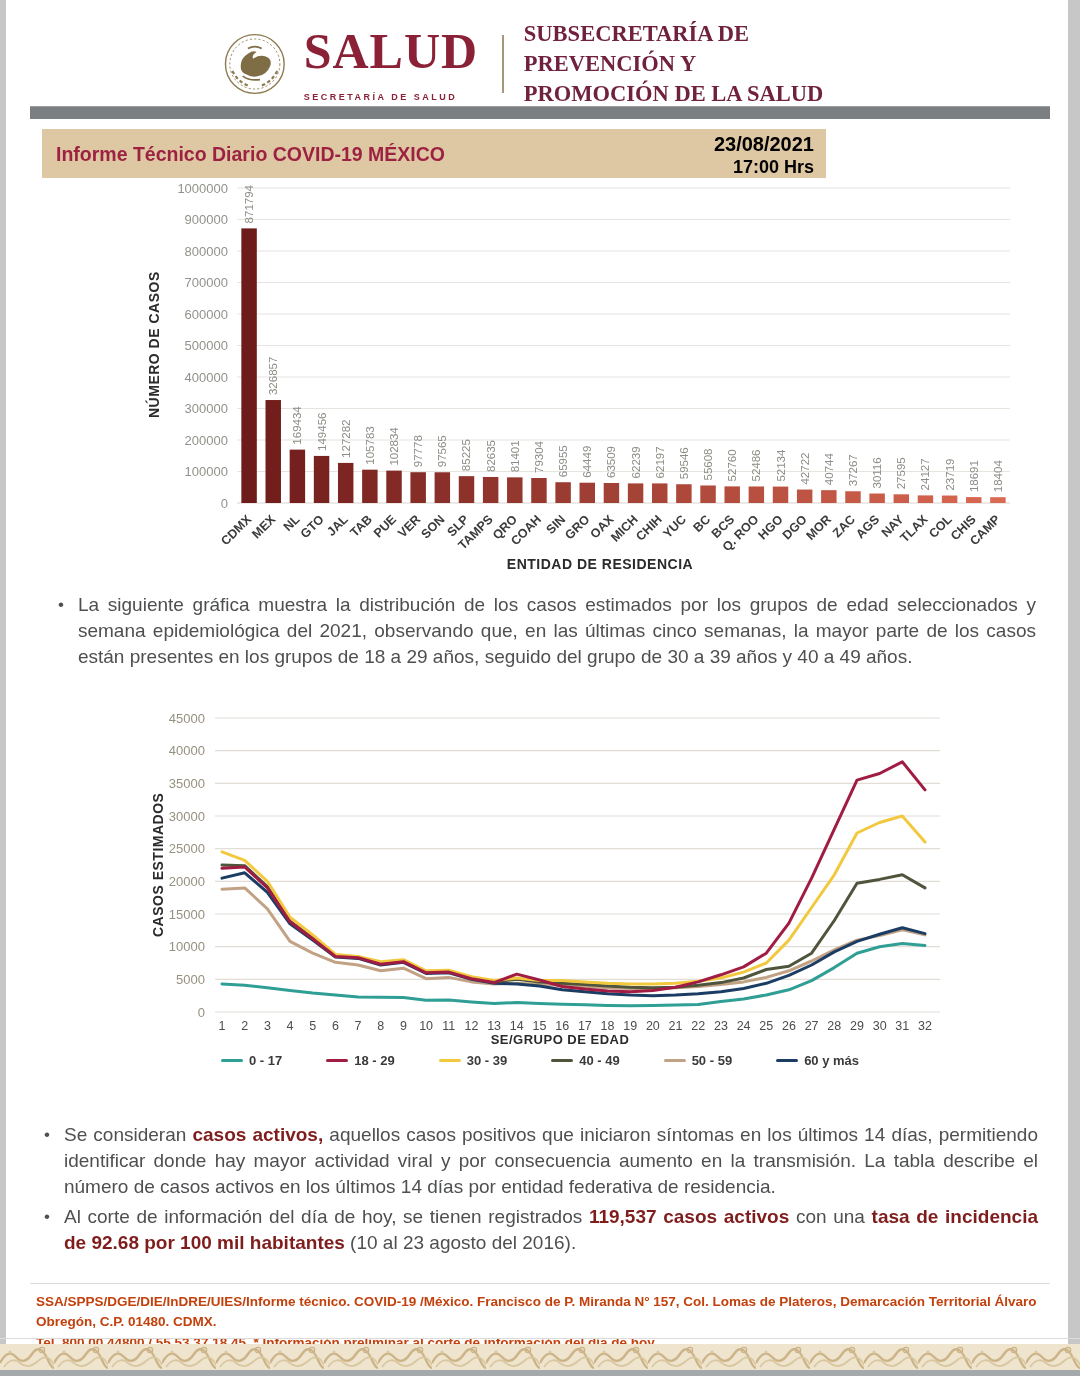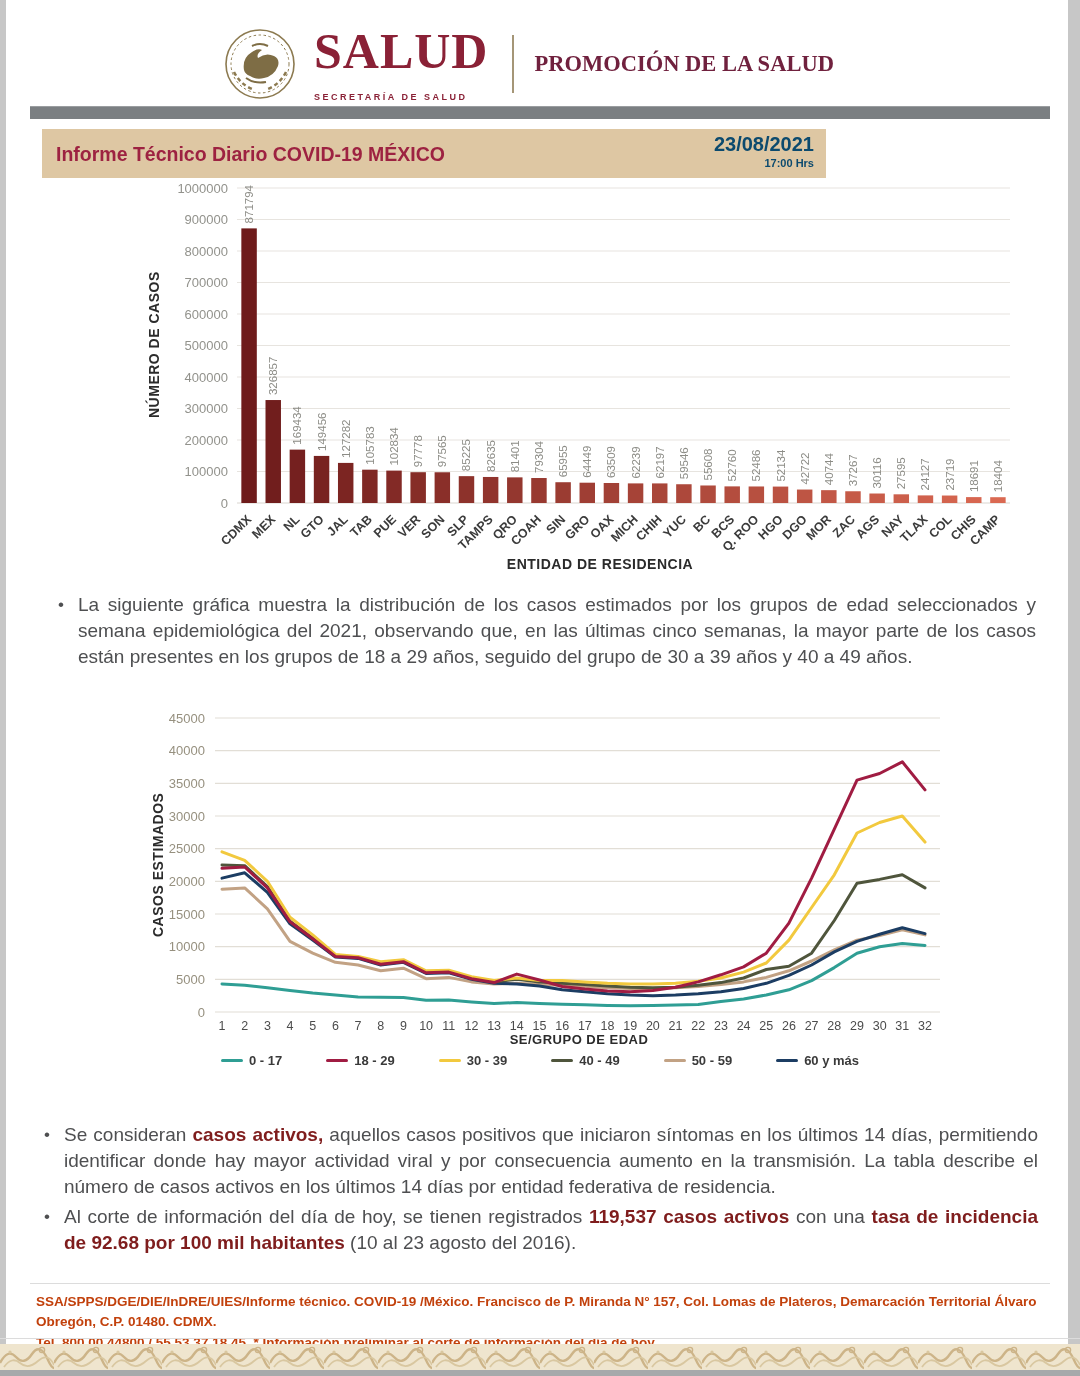--- a/index.html
+++ b/index.html
@@ -10,23 +10,23 @@
   
   #salud-word{font-family:"Liberation Serif", serif;font-weight:bold;font-size:50px;
               color:#8a2136;letter-spacing:1px;line-height:1;}
   #salud-sub{font-size:9px;font-weight:bold;color:#8a2136;letter-spacing:2.5px;margin-top:16px;}
   #org-name{font-family:"Liberation Serif", serif;font-weight:bold;font-size:22.5px;
             color:#70213e;line-height:1.32;}
   #gray-bar{position:absolute;left:30px;top:106px;width:1020px;height:12px;background:#7b7f82;
             border-top:1px solid #9a9da0;}
   #title-bar{position:absolute;left:42px;top:129px;width:784px;height:49px;background:#dec7a3;}
   #report-title{position:absolute;left:14px;top:14px;font-size:19.5px;font-weight:bold;color:#9d2241;}
-  #report-date{position:absolute;right:12px;top:4px;text-align:right;color:#0c4a6e;font-weight:bold;}
+  #report-date{position:absolute;right:12px;top:4px;text-align:right;color:#000000;font-weight:bold;}
   #report-date .d{font-size:20px;}
-  #report-date .t{font-size:11px;margin-top:1px;}
+  #report-date .t{font-size:18px;margin-top:1px;}
   
   .v-label{position:absolute;writing-mode:vertical-rl;transform:rotate(180deg);
            font-weight:bold;font-size:14px;color:#2b2b2b;letter-spacing:0.5px;text-align:center;}
   .h-label{position:absolute;font-weight:bold;font-size:14px;color:#2b2b2b;text-align:center;
            letter-spacing:0.5px;}
   
   .bullet-row{position:absolute;display:flex;color:#4e4f51;}
   .bullet-dot{font-size:17px;line-height:26px;margin-right:14px;}
   .bullet-text{font-size:19px;line-height:26px;text-align:justify;}
   .bullet-text b{color:#7f1d1d;}
@@ -60,20 +60,21 @@
                Q52 50 42 52 Q34 54 28 50 Q23 48 22 44 Z" fill="#7e6d45"></path>
       <path d="M24 52 Q32 58 44 56 M30 20 Q38 16 46 20" fill="none" stroke="#7e6d45" stroke-width="2"></path>
       <path d="M12 46 Q18 58 30 63 M64 46 Q58 58 46 63" fill="none" stroke="#8c7a50" stroke-width="2.5" stroke-dasharray="4 3"></path>
     </svg>
     <div style="margin-left:16px;">
       <div id="salud-word">SALUD</div>
       <div id="salud-sub">SECRETARÍA DE SALUD</div>
     </div>
     <div style="width:2px;height:58px;background:#a59677;margin:0 20px 0 24px;"></div>
     <div id="org-name">
+      <div>SUBSECRETARÍA DE PREVENCIÓN Y</div>
       <div>PROMOCIÓN DE LA SALUD</div>
     </div>
   </div>
 
   <div id="gray-bar"></div>
 
   <div id="title-bar">
     <div id="report-title">Informe Técnico Diario COVID-19 MÉXICO</div>
     <div id="report-date">
       <div class="d">23/08/2021</div>
@@ -263,21 +264,21 @@
       <text x="902.3225806451612" y="340" text-anchor="middle" font-size="12.5" fill="#4c4c4c">31</text>
       <text x="925" y="340" text-anchor="middle" font-size="12.5" fill="#4c4c4c">32</text>
       <polyline points="222.0,199.2 244.7,197.9 267.4,218.8 290.0,251.4 312.7,263.2 335.4,272.3 358.1,275.0 380.7,280.8 403.4,278.2 426.1,288.7 448.8,287.4 471.5,291.9 494.1,293.9 516.8,293.3 539.5,294.6 562.2,295.2 584.8,296.5 607.5,297.8 630.2,298.5 652.9,298.5 675.5,297.8 698.2,296.5 720.9,294.6 743.6,291.9 766.3,287.4 788.9,280.8 811.6,271.0 834.3,259.9 857.0,250.1 879.6,245.6 902.3,239.7 925.0,244.9" fill="none" stroke="#c2a284" stroke-width="3" stroke-linejoin="round" stroke-linecap="round"></polyline>
       <polyline points="222.0,293.9 244.7,295.2 267.4,297.8 290.0,300.4 312.7,303.1 335.4,305.0 358.1,307.0 380.7,307.3 403.4,307.6 426.1,310.2 448.8,309.9 471.5,311.9 494.1,313.5 516.8,312.5 539.5,313.5 562.2,314.2 584.8,314.8 607.5,315.5 630.2,315.8 652.9,315.5 675.5,315.1 698.2,314.5 720.9,311.5 743.6,308.9 766.3,305.0 788.9,299.8 811.6,290.6 834.3,277.6 857.0,263.2 879.6,256.7 902.3,253.4 925.0,255.4" fill="none" stroke="#2f9e94" stroke-width="3" stroke-linejoin="round" stroke-linecap="round"></polyline>
       <polyline points="222.0,188.1 244.7,182.8 267.4,202.4 290.0,233.8 312.7,250.1 335.4,267.1 358.1,268.4 380.7,275.0 403.4,272.3 426.1,283.5 448.8,282.8 471.5,289.3 494.1,293.3 516.8,293.9 539.5,295.9 562.2,299.8 584.8,301.7 607.5,303.7 630.2,305.0 652.9,305.7 675.5,305.0 698.2,303.7 720.9,301.7 743.6,298.5 766.3,293.3 788.9,285.4 811.6,275.0 834.3,261.9 857.0,251.4 879.6,244.3 902.3,237.7 925.0,243.6" fill="none" stroke="#1c3d63" stroke-width="3" stroke-linejoin="round" stroke-linecap="round"></polyline>
       <polyline points="222.0,175.0 244.7,175.7 267.4,196.6 290.0,231.2 312.7,248.2 335.4,265.8 358.1,267.1 380.7,273.7 403.4,271.0 426.1,282.1 448.8,281.5 471.5,288.0 494.1,291.9 516.8,289.3 539.5,291.9 562.2,293.3 584.8,294.6 607.5,295.9 630.2,297.2 652.9,297.8 675.5,297.2 698.2,295.2 720.9,292.6 743.6,288.0 766.3,279.5 788.9,276.3 811.6,263.2 834.3,230.5 857.0,193.3 879.6,189.4 902.3,184.8 925.0,197.9" fill="none" stroke="#4f553c" stroke-width="3" stroke-linejoin="round" stroke-linecap="round"></polyline>
       <polyline points="222.0,161.9 244.7,170.4 267.4,191.3 290.0,227.3 312.7,244.9 335.4,264.5 358.1,266.5 380.7,271.7 403.4,269.7 426.1,280.8 448.8,280.2 471.5,286.7 494.1,290.6 516.8,288.0 539.5,290.6 562.2,290.6 584.8,291.9 607.5,293.3 630.2,293.9 652.9,293.9 675.5,293.3 698.2,291.3 720.9,288.0 743.6,282.1 766.3,273.0 788.9,250.1 811.6,217.5 834.3,184.8 857.0,143.0 879.6,132.5 902.3,126.0 925.0,152.1" fill="none" stroke="#f2c93e" stroke-width="3" stroke-linejoin="round" stroke-linecap="round"></polyline>
       <polyline points="222.0,178.3 244.7,177.0 267.4,197.9 290.0,231.8 312.7,248.8 335.4,266.5 358.1,267.8 380.7,274.3 403.4,271.7 426.1,282.8 448.8,282.1 471.5,288.7 494.1,292.6 516.8,284.1 539.5,290.0 562.2,296.5 584.8,299.1 607.5,301.1 630.2,301.7 652.9,300.4 675.5,297.2 698.2,291.9 720.9,284.8 743.6,276.9 766.3,263.2 788.9,233.1 811.6,188.1 834.3,139.1 857.0,90.1 879.6,83.5 902.3,71.8 925.0,99.9" fill="none" stroke="#a01c42" stroke-width="3" stroke-linejoin="round" stroke-linecap="round"></polyline>
     </svg>
   <div class="v-label" style="left:150px;top:735px;height:260px;">CASOS ESTIMADOS</div>
-  <div class="h-label" style="left:179px;top:1032px;width:800px;font-size:13px;">SE/GRUPO DE EDAD</div>
+  <div class="h-label" style="left:160px;top:1032px;width:800px;font-size:13px;">SE/GRUPO DE EDAD</div>
   <div id="legend">
       <div class="legend-item">
         <span class="legend-swatch" style="background: rgb(47, 158, 148);"></span>
         <span class="legend-label">0 - 17</span>
       </div>
       <div class="legend-item">
         <span class="legend-swatch" style="background: rgb(160, 28, 66);"></span>
         <span class="legend-label">18 - 29</span>
       </div>
       <div class="legend-item">

